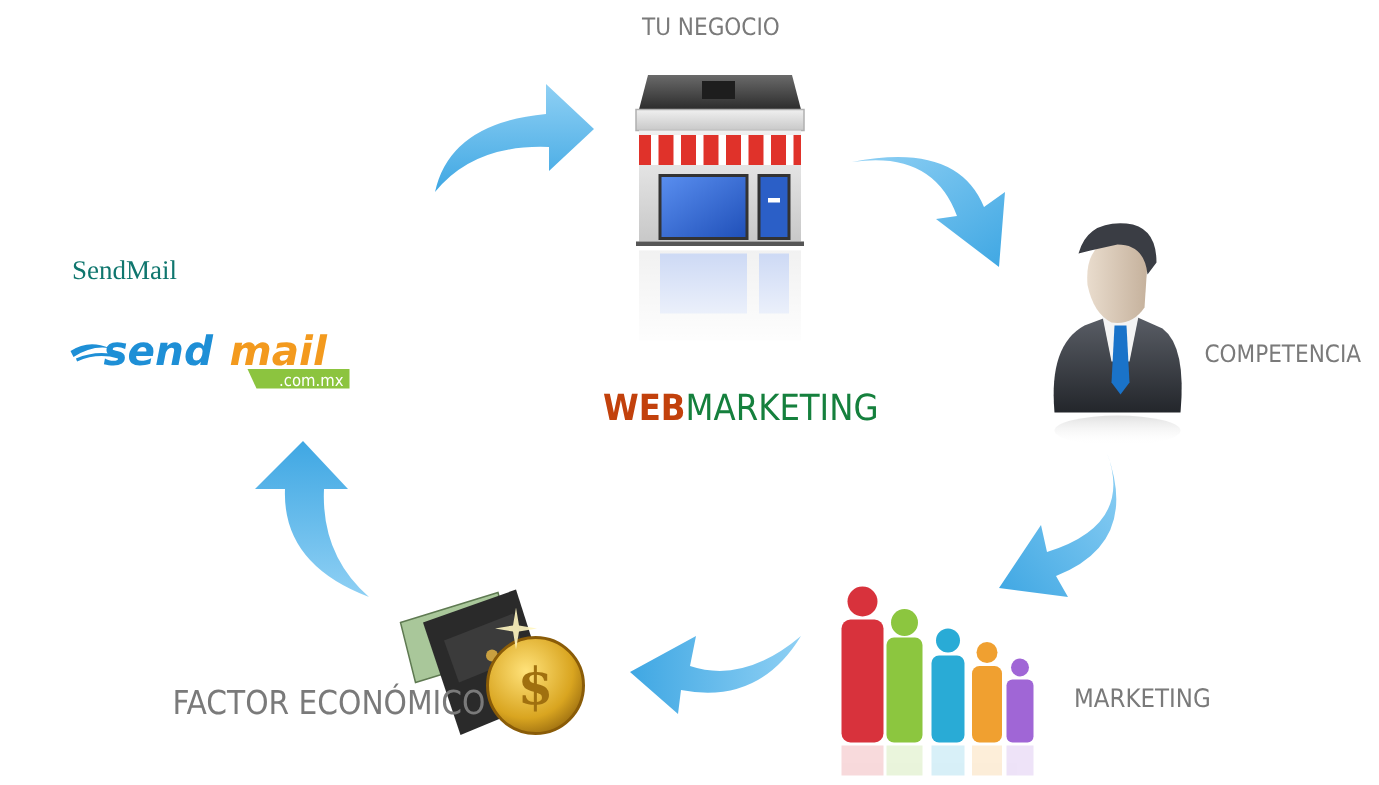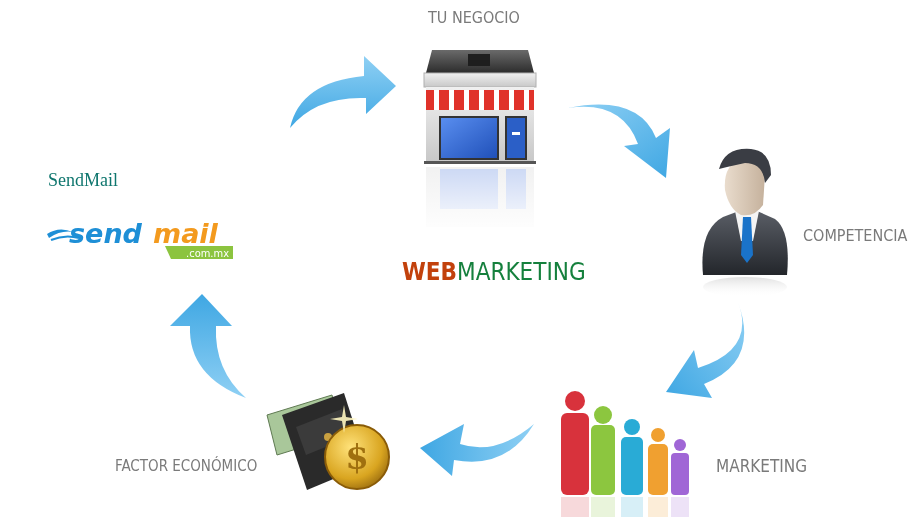--- a/index.html
+++ b/index.html
@@ -136,21 +136,21 @@
     </defs>
     <polygon points="5,30 70,10 80,50 15,70" fill="#a9c79a" stroke="#5f7a52"></polygon>
     <polygon points="20,30 82,8 105,80 45,105" fill="#2a2a2a"></polygon>
     <polygon points="34,42 80,24 88,52 44,70" fill="#3b3b3b"></polygon>
     <circle cx="66" cy="52" r="4" fill="#c9a040"></circle>
     <circle cx="95" cy="72" r="32" fill="url(#coinG)" stroke="#8a5c08" stroke-width="2"></circle>
     <text x="95" y="84" text-anchor="middle" font-family="DejaVu Serif, serif" font-weight="bold" font-size="34" fill="#a0700f">$</text>
     <path d="M82,20 L84,32 L96,34 L84,36 L82,48 L80,36 L68,34 L80,32 Z" fill="#fff6c0" opacity="0.9"></path>
   </svg>
 </div>
-<div class="label" style="left:115px; top:457px; font-size:15px;">FACTOR ECONÓMICO</div>
+<div class="label" style="left:115px; top:457px; font-size:22px;">FACTOR ECONÓMICO</div>
 
 <div class="label" style="left:48px; top:170px; font-size:18px; color:#0f766e;font-family:Liberation Serif, serif;">SendMail</div>
 <div class="abs" style="left:45px; top:216px; width:195px; height:46px;">
   <svg width="195" height="46" viewBox="0 0 195 46">
     <path d="M2,18 Q14,10 28,16 Q16,14 4,22 Z" fill="#1e8fd6"></path>
     <path d="M6,24 Q20,18 34,22" stroke="#1e8fd6" stroke-width="2" fill="none"></path>
     <text x="24" y="27" font-family="DejaVu Sans, sans-serif" font-weight="bold" font-style="italic" font-size="27" fill="#1e8fd6">send</text>
     <text x="108" y="27" font-family="DejaVu Sans, sans-serif" font-weight="bold" font-style="italic" font-size="27" fill="#f39a1e">mail</text>
     <polygon points="120,30 188,30 188,43 126,43" fill="#8cc43f"></polygon>
     <text x="184" y="41" text-anchor="end" font-family="DejaVu Sans Condensed, DejaVu Sans, sans-serif" font-size="11" fill="#ffffff">.com.mx</text>

